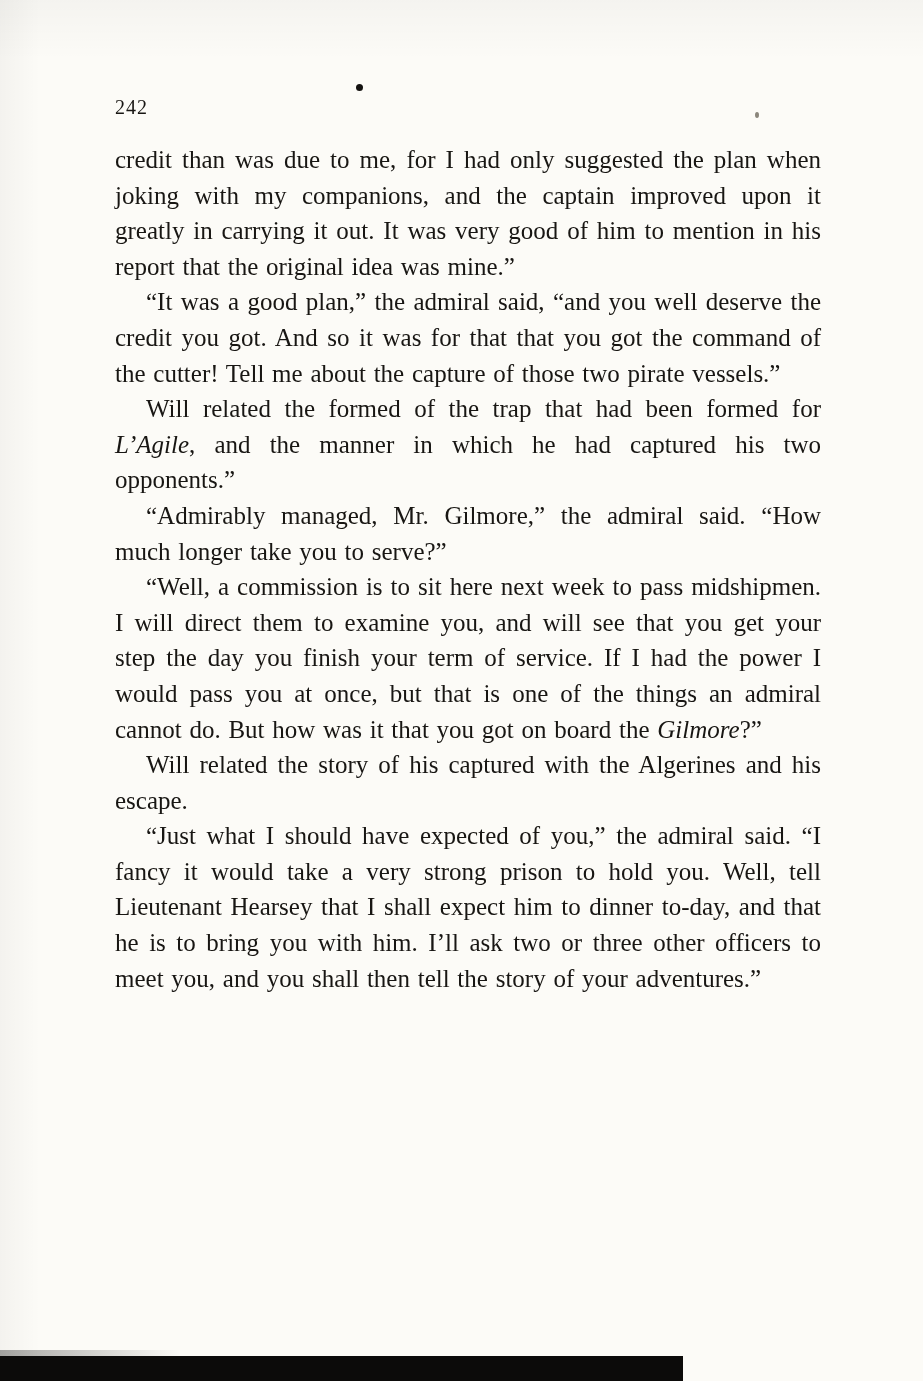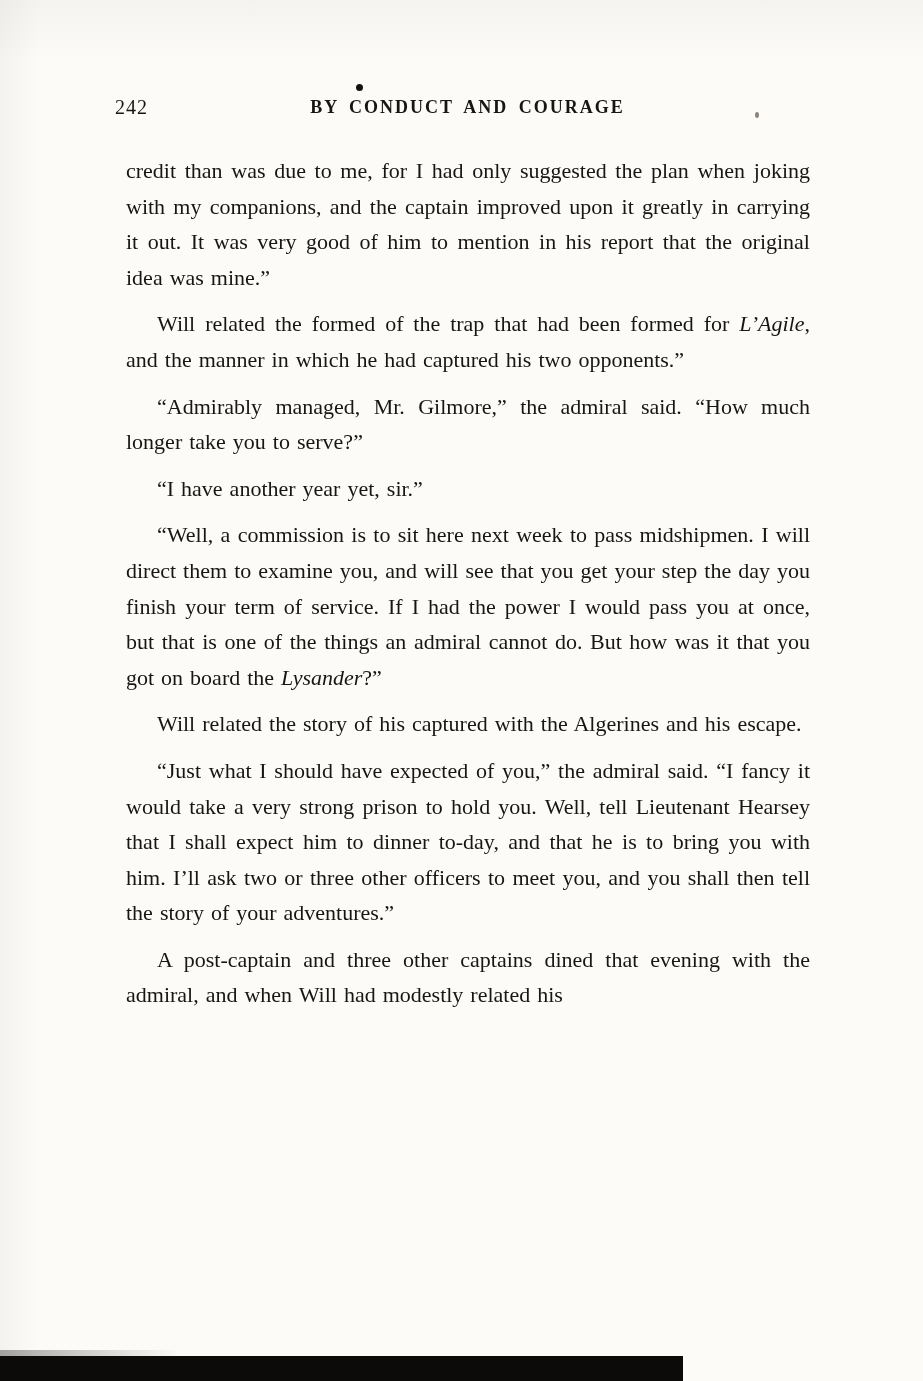--- a/index.html
+++ b/index.html
@@ -44,22 +44,22 @@
     letter-spacing: 2px;
     word-spacing: 4px;
   }
   .body-text {
     position: absolute;
     top: 142px;
     left: 115px;
     width: 706px;
   }
   .para {
-    margin: 11px;
-    font-size: 22px;
+    margin: 0;
+    font-size: 25px;
     line-height: 35.6px;
     text-align: justify;
     word-spacing: 1.5px;
   }
   .para.indent {
     text-indent: 31px;
   }
   .para i {
   }
   .ink-speck {
@@ -102,29 +102,27 @@
 </head>
 <body>
 
 <div class="page">
 
   <span class="ink-speck speck-title-dot"></span>
   <span class="ink-speck speck-right"></span>
 
   <div class="header">
     <span class="page-number">242</span>
-    <span class="running-title">BY CONDUCT AND COURAGE</span>
   </div>
 
   <div class="body-text">
       <p class="para"><span>credit than was due to me, for I had only suggested the plan when joking with my companions, and the captain improved upon it greatly in carrying it out.  It was very good of him to mention in his report that the original idea was mine.”</span></p>
+      <p class="para indent"><span>“It was a good plan,” the admiral said, “and you well deserve the credit you got.  And so it was for that that you got the command of the cutter!  Tell me about the capture of those two pirate vessels.”</span></p>
       <p class="para indent"><span>Will related the formed of the trap that had been formed for </span><i>L’Agile</i><span>, and the manner in which he had captured his two opponents.”</span></p>
       <p class="para indent"><span>“Admirably managed, Mr. Gilmore,” the admiral said. “How much longer take you to serve?”</span></p>
-      <p class="para indent"><span>“I have another year yet, sir.”</span></p>
-      <p class="para indent"><span>“Well, a commission is to sit here next week to pass midshipmen.  I will direct them to examine you, and will see that you get your step the day you finish your term of service.  If I had the power I would pass you at once, but that is one of the things an admiral cannot do.  But how was it that you got on board the </span><i>Lysander</i><span>?”</span></p>
+      <p class="para indent"><span>“Well, a commission is to sit here next week to pass midshipmen.  I will direct them to examine you, and will see that you get your step the day you finish your term of service.  If I had the power I would pass you at once, but that is one of the things an admiral cannot do.  But how was it that you got on board the </span><i>Gilmore</i><span>?”</span></p>
       <p class="para indent"><span>Will related the story of his captured with the Algerines and his escape.</span></p>
       <p class="para indent"><span>“Just what I should have expected of you,” the admiral said.  “I fancy it would take a very strong prison to hold you.  Well, tell Lieutenant Hearsey that I shall expect him to dinner to-day, and that he is to bring you with him.  I’ll ask two or three other officers to meet you, and you shall then tell the story of your adventures.”</span></p>
-      <p class="para indent"><span>A post-captain and three other captains dined that evening with the admiral, and when Will had modestly related his</span></p>
     </div>
 
   <div class="scan-bar-bottom"></div>
 
 </div>
 
 </body></html>

